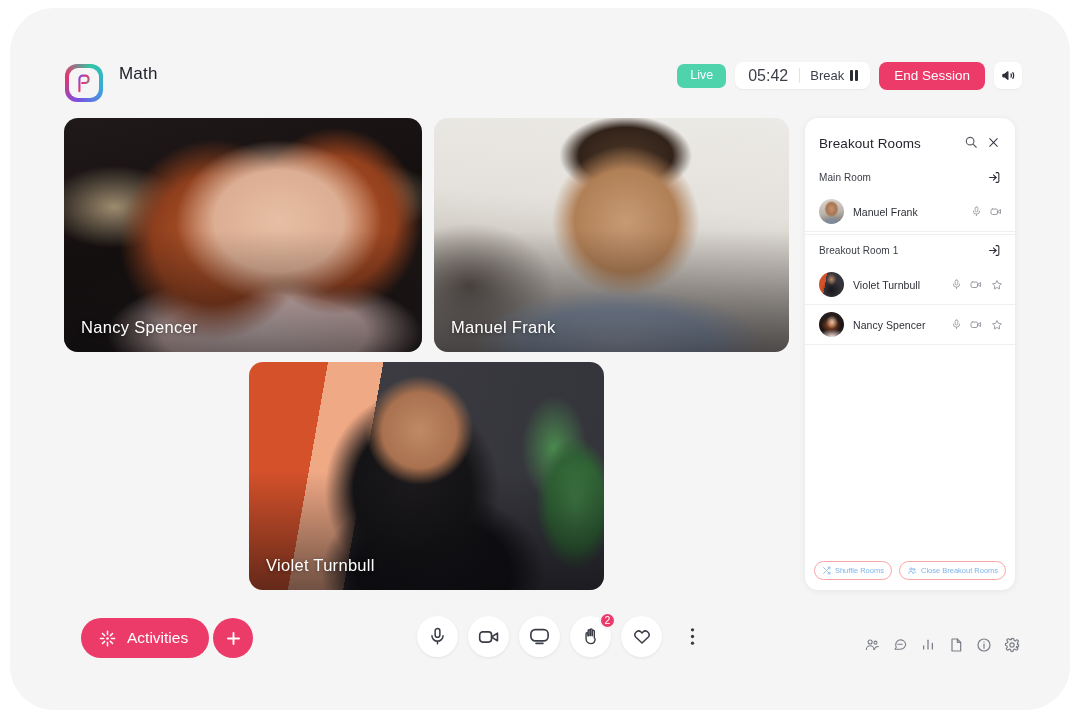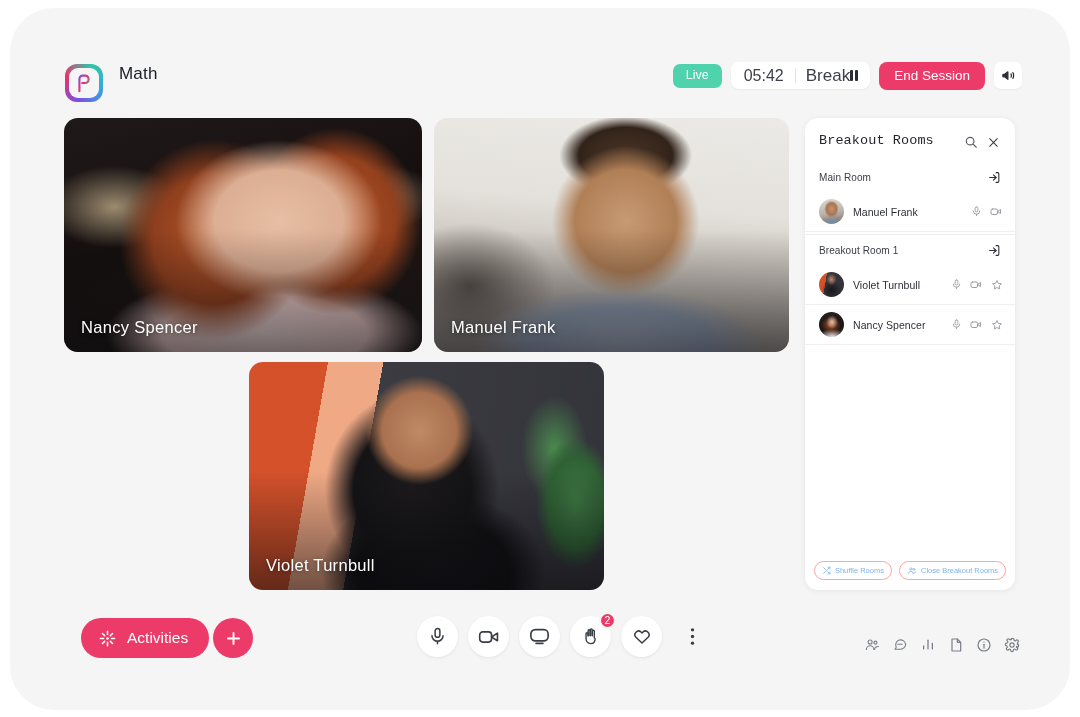--- a/index.html
+++ b/index.html
@@ -89,22 +89,22 @@
   #timer-value {
     font-size: 16px;
     color: #3c3f4a;
     padding: 0 11px;
   }
   #timer-sep {
     width: 1px; height: 15px;
     background: #e2e3e6;
   }
   #break-btn {
-    display: flex; align-items: center; 
-    font-size: 17px; color: #3c3f4a;
+    display: flex; align-items: center; gap: 6px;
+    font-size: 13px; color: #3c3f4a;
     padding: 0 10px;
   }
   .pause-glyph {
     display: inline-flex; gap: 2px;
   }
   .pause-glyph i {
     display: block; width: 3px; height: 11px;
     background: #2b2d35; border-radius: 1px;
   }
   #end-session-btn {
@@ -186,23 +186,22 @@
     position: absolute;
     left: 795px; top: 110px;
     width: 210px; height: 472px;
     background: #ffffff;
     border-radius: 13px;
     box-shadow: 0 1px 6px rgba(16,18,30,.07);
     overflow: hidden;
   }
   #panel-header {
     display: flex;
-    align-items: flex-start;
+    align-items: flex-end;
     padding: 15px 13px 11px 14px;
-    font-family: Liberation Mono, monospace;
   }
   #panel-title {
     font-size: 13.5px;
     color: #24262e;
     flex: 1;
     letter-spacing: .1px;
   }
   .panel-hdr-icon {
     width: 18px; height: 18px;
     display: flex; align-items: center; justify-content: center;

